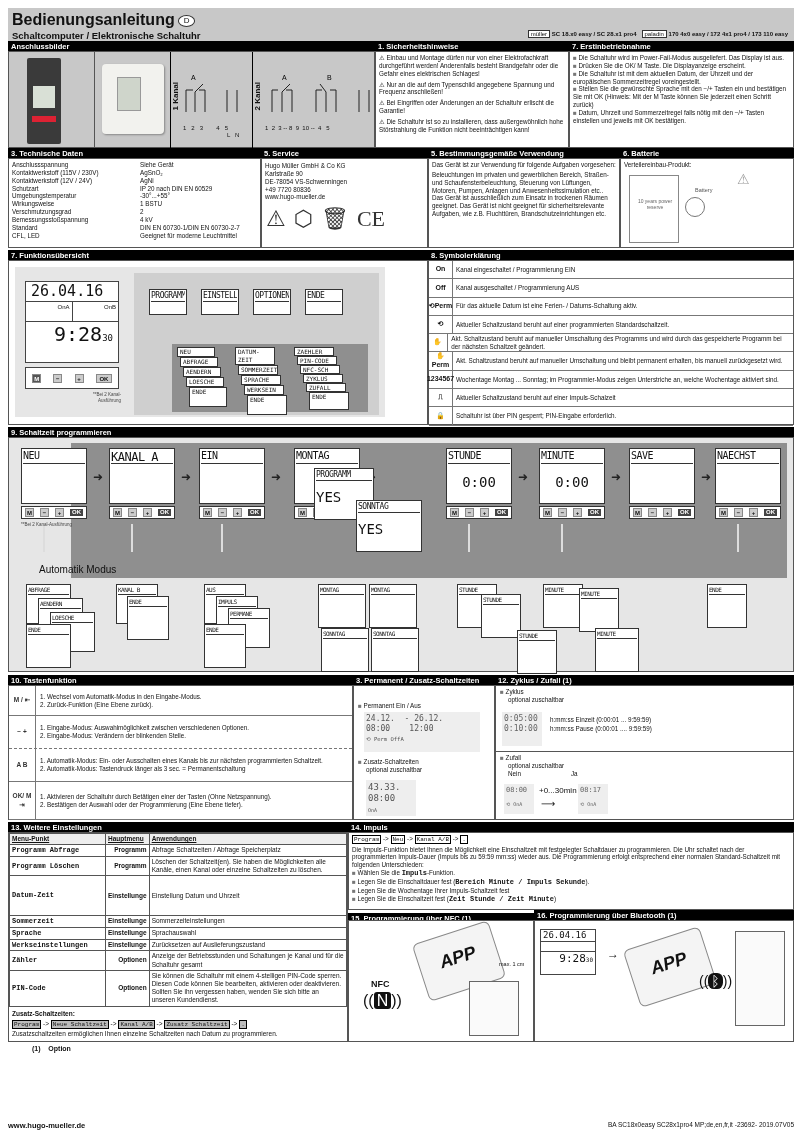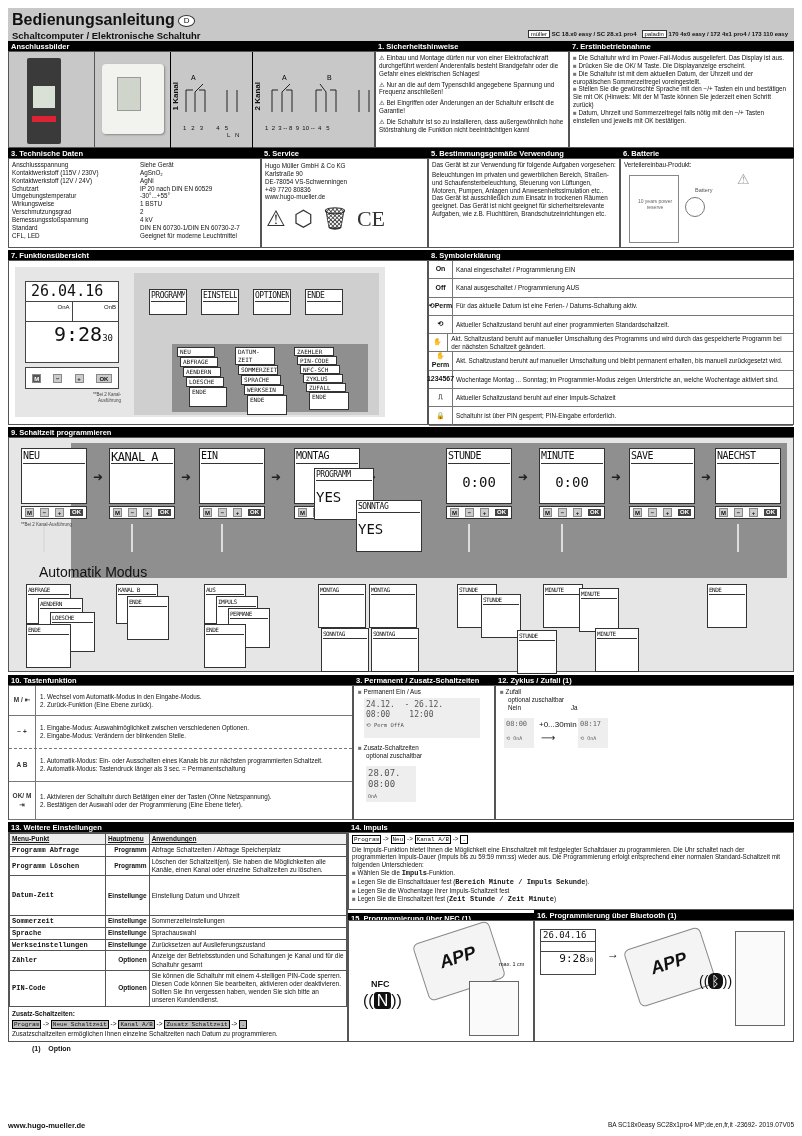--- a/index.html
+++ b/index.html
@@ -343,21 +343,21 @@
         <div class="t" style="font-size:10px;height:14px">NAECHST</div>
       </div>
  <div class="abs" style="left:706px;top:68px;width:66px;height:13px;background:#fff;border:1px solid #333;display:flex;justify-content:space-around;align-items:center">
         <span class="key">M</span>
         <span class="key">−</span>
         <span class="key">+</span>
         <span class="okkey">OK</span>
       </div>
       <div class="abs" style="left:728px;top:86px;width:2px;height:28px;background:#ddd"></div>
     </div>
-  <div class="abs" style="left:30px;top:126px;font-size:14px">Automatik Modus</div>
+  <div class="abs" style="left:30px;top:126px;font-size:10px">Automatik Modus</div>
   <div class="abs" style="left:12px;top:84px;font-size:4.5px;color:#444">**Bei 2 Kanal-Ausführung</div>
 
   <div class="lcd" style="left:305px;top:30px;width:60px;height:52px">
       <div class="t">PROGRAMM</div>
       <div style="font-size:14px;margin-top:8px">YES</div>
     </div>
   <div class="lcd" style="left:347px;top:62px;width:66px;height:52px">
       <div class="t">SONNTAG</div>
       <div style="font-size:14px;margin-top:8px">YES</div>
     </div>
@@ -455,36 +455,46 @@
     <div style="display:flex;border-bottom:1px solid #777;height:38px">
       <div style="width:27px;border-right:1px solid #777;display:flex;align-items:center;justify-content:center;font-size:6.5px;font-weight:bold;color:#333;text-align:center">OK/ M ⇥</div>
       <div style="padding:3px 4px;font-size:6.3px;display:flex;flex-direction:column;justify-content:center">
         <div>1. Aktivieren der Schaltuhr durch Betätigen einer der Tasten (Ohne Netzspannung).</div>
         <div>2. Bestätigen der Auswahl oder der Programmierung (Eine Ebene tiefer).</div>
       </div>
     </div>
   </div>
 
 <div class="bar" style="left:353px;top:675px;width:142px">3. Permanent / Zusatz-Schaltzeiten</div>
-<div class="sec" style="left:353px;top:685px;width:142px;height:135px;padding:2px 4px;font-size:6.3px">
+<div class="sec" style="left:353px;top:685px;width:142px;height:135px;padding:16px 4px;font-size:6.3px">
   <div class="bullet">Permanent Ein / Aus</div>
   <div style="background:#eee;margin:2px 0 0 6px;width:116px;height:40px;padding:2px;font-family:'DejaVu Sans Mono',monospace;font-size:8px;color:#555;position:relative">
     <span>24.12.</span> &nbsp;- <span>26.12.</span><br>
     <span>08:00</span> &nbsp;&nbsp;&nbsp;<span>12:00</span><br>
     <span style="font-size:5.5px">⟲ Perm  OffA</span>
   </div>
   <div class="bullet" style="margin-top:6px">Zusatz-Schaltzeiten</div>
   <div style="margin-left:8px">optional zuschaltbar</div>
   <div style="background:#eee;margin:6px 0 0 8px;width:50px;height:36px;padding:2px;font-family:'DejaVu Sans Mono',monospace;font-size:9px;color:#555">
-    <span>28.07.</span><br><span>08:00</span><br><span style="font-size:5px">OnA</span>
+    <span>43.33.</span><br><span>08:00</span><br><span style="font-size:5px">OnA</span>
   </div>
 </div>
 
 <div class="bar" style="left:495px;top:675px;width:299px">12. Zyklus / Zufall (1)</div>
 <div class="sec" style="left:495px;top:685px;width:299px;height:135px;font-size:6.3px">
+  <div style="padding:2px 4px;height:66px;border-bottom:1px solid #555;position:relative">
+    <div class="bullet">Zyklus</div>
+    <div style="margin-left:8px">optional zuschaltbar</div>
+    <div class="abs" style="left:6px;top:26px;width:40px;height:34px;background:#eee;font-family:'DejaVu Sans Mono',monospace;font-size:8px;color:#666;padding:2px">
+      <div>0:05:00</div>
+        <div>0:10:00</div>
+    </div>
+    <div class="abs" style="left:54px;top:30px">h:mm:ss Einzeit (0:00:01 ... 9:59:59)</div>
+    <div class="abs" style="left:54px;top:39px">h:mm:ss Pause (0:00:01 .... 9:59:59)</div>
+  </div>
   <div style="padding:2px 4px;position:relative;height:68px">
     <div class="bullet">Zufall</div>
     <div style="margin-left:8px">optional zuschaltbar</div>
     <div style="margin-left:8px;display:flex;gap:50px">
         <span>Nein</span>
         <span>Ja</span>
       </div>
     <div class="abs" style="left:8px;top:32px;width:30px;height:30px;background:#eee;font-family:'DejaVu Sans Mono',monospace;font-size:7px;color:#666;padding:2px">
         <div>08:00</div>
         <div style="font-size:5px;margin-top:6px">⟲ OnA</div>

